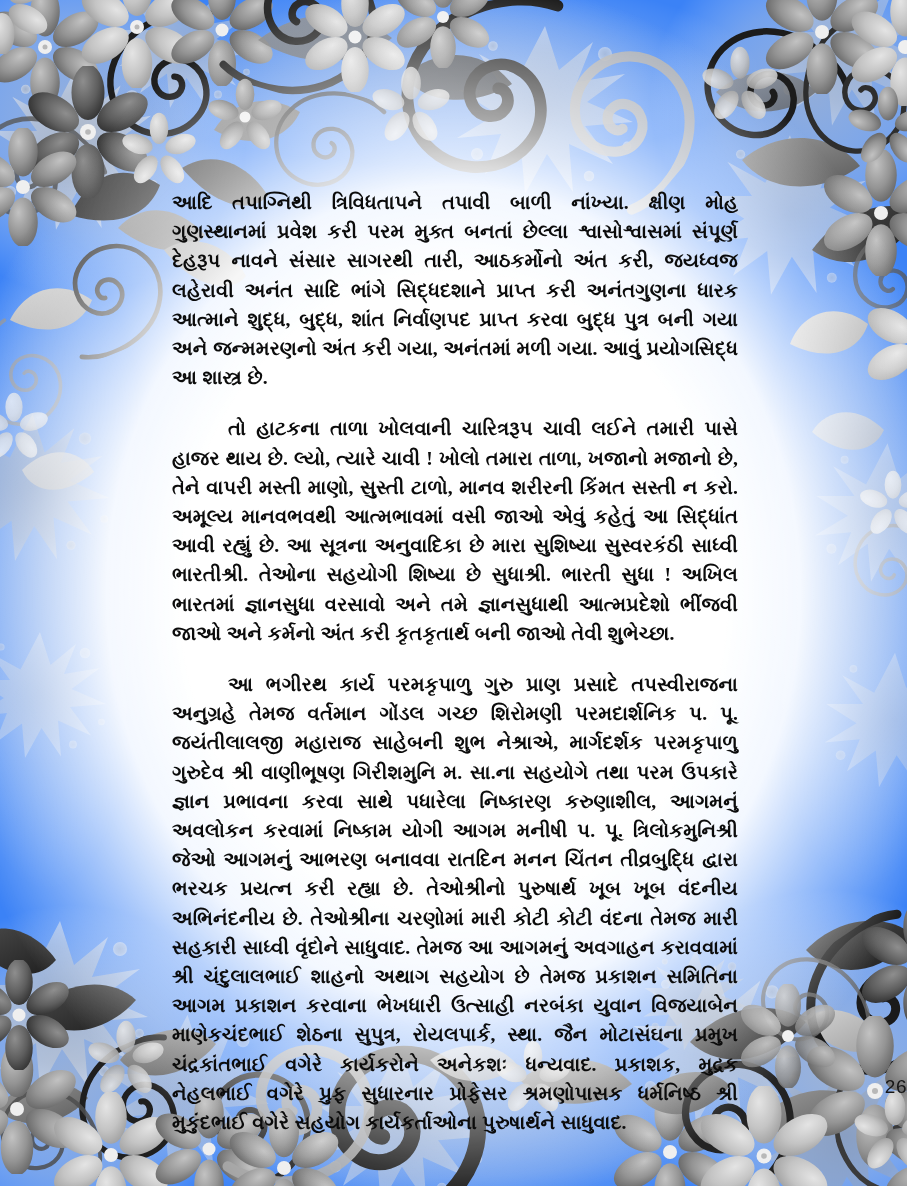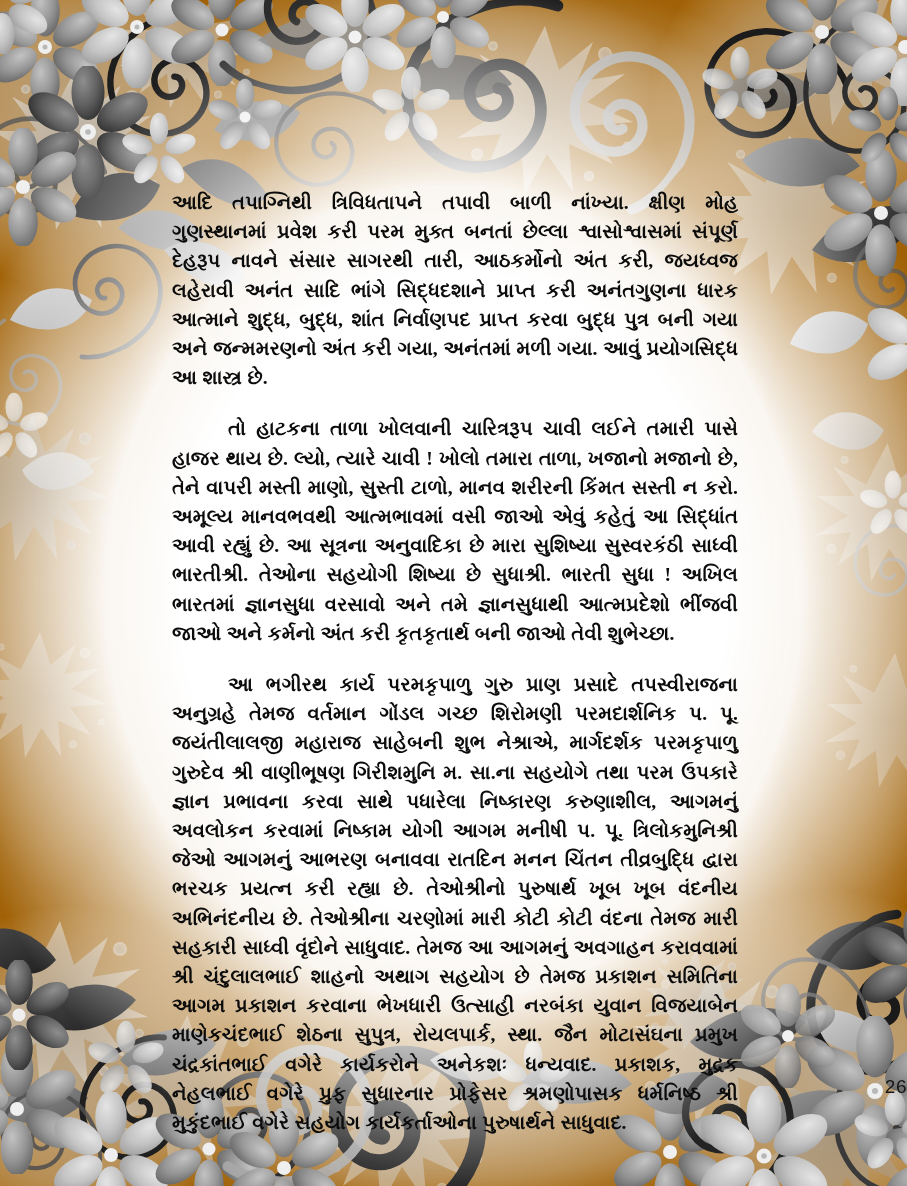--- a/index.html
+++ b/index.html
@@ -5,21 +5,21 @@
   html, body {
     margin: 0;
     padding: 0;
     background: #ffffff;
   }
   .page {
     position: relative;
     width: 907px;
     height: 1186px;
     overflow: hidden;
-    background: #a16207;
+    background: #3b82f6;
     font-family: "Liberation Sans", sans-serif;
   }
 
   
   .deco-layer {
     position: absolute;
     inset: 0;
     pointer-events: none;
   }
   .deco-svg { position:absolute; left:0; top:0; width:907px; height:1186px; }

